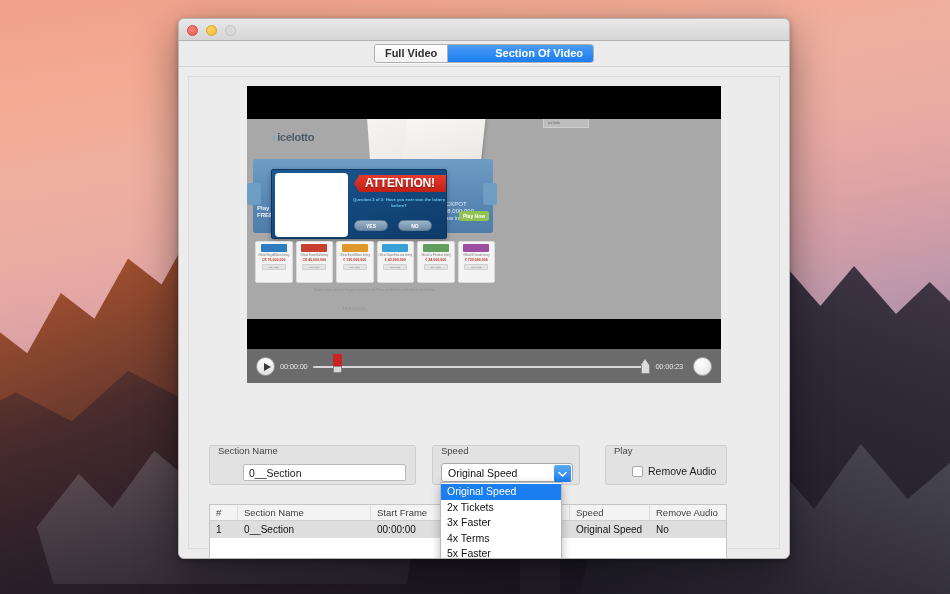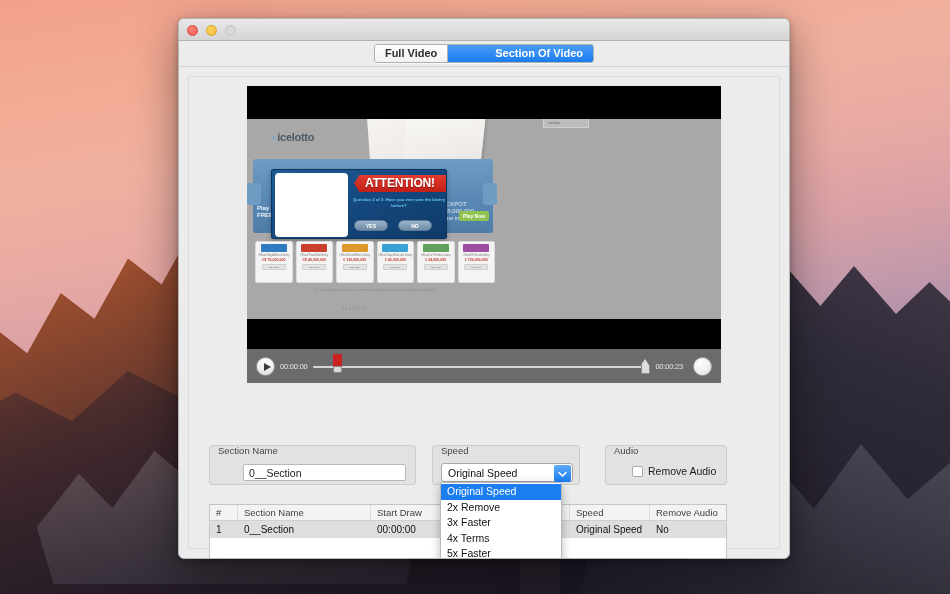--- a/index.html
+++ b/index.html
@@ -503,49 +503,49 @@
           <span id="combo-val">Original Speed</span>
           <span id="combo-arrow">
             <svg width="9" height="6" viewBox="0 0 9 6">
                 <path d="M1 1.5 L4.5 5 L8 1.5" stroke="#ffffff" stroke-width="1.6" fill="none" stroke-linecap="round" stroke-linejoin="round"></path>
               </svg>
           </span>
         </div>
       </div>
 
       <div class="groupbox" id="gb-audio">
-        <div class="group-label">Audio</div>
+        <div class="group-label">Play</div>
         <div id="chk-row">
           <div id="chk-box"></div>
           <div id="chk-lbl">Remove Audio</div>
         </div>
       </div>
 
       <div id="table">
         <div id="thead">
           <div class="c0">#</div>
           <div class="c1">Section Name</div>
-          <div class="c2">Start Draw</div>
+          <div class="c2">Start Frame</div>
           <div class="c3">End Frame</div>
           <div class="c4">Speed</div>
           <div class="c5">Remove Audio</div>
         </div>
         <div class="trow">
           <div class="c0">1</div>
           <div class="c1">0__Section</div>
           <div class="c2">00:00:00</div>
           <div class="c3">00:00:23</div>
           <div class="c4">Original Speed</div>
           <div class="c5">No</div>
         </div>
       </div>
 
       <div id="dropdown">
         <div class="dd-item sel">Original Speed</div>
-        <div class="dd-item">2x Remove</div>
+        <div class="dd-item">2x Tickets</div>
         <div class="dd-item">3x Faster</div>
         <div class="dd-item">4x Terms</div>
         <div class="dd-item">5x Faster</div>
       </div>
 
     </div>
   </div>
 </div>
 
 </body></html>

